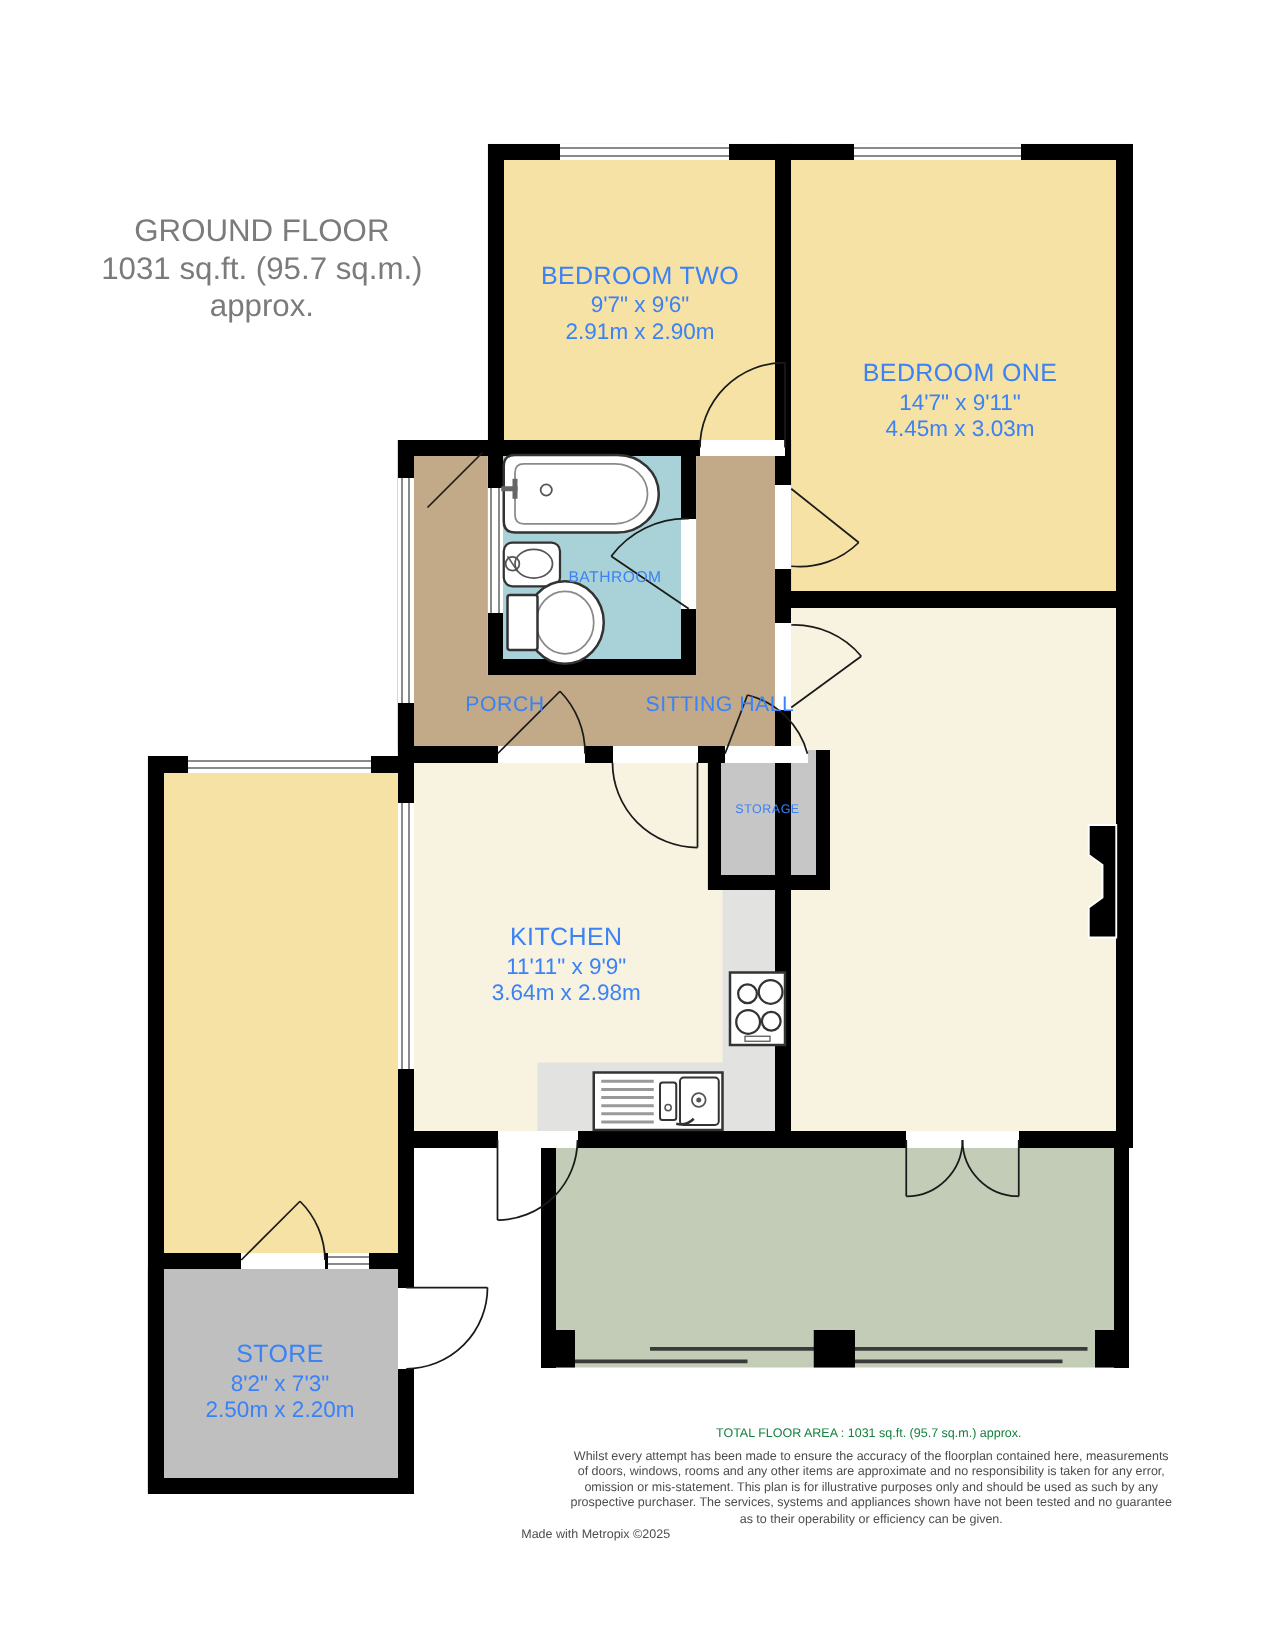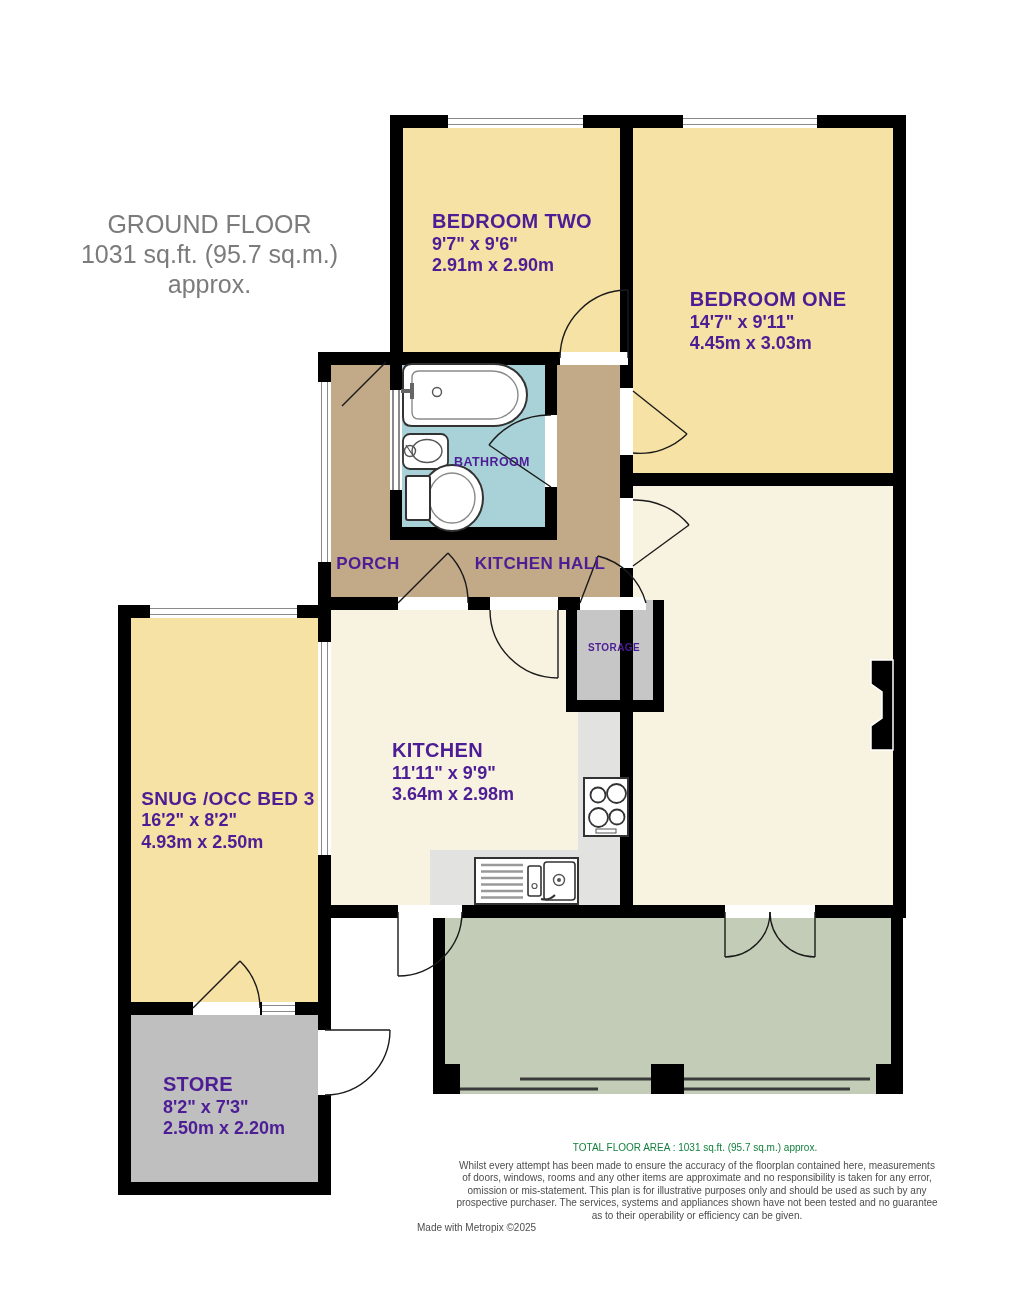--- a/index.html
+++ b/index.html
@@ -1,25 +1,25 @@
 <!DOCTYPE html>
 <html><head>
 <meta charset="utf-8">
 <style>
   html,body{margin:0;padding:0;background:#ffffff;}
   body{width:1024px;height:1311px;font-family:"Liberation Sans",sans-serif;}
   #plan{position:relative;width:1024px;height:1311px;background:#ffffff;overflow:hidden;}
   #plan svg{position:absolute;left:0;top:0;}
-  .lbl{position:absolute;transform:translate(-50%,-50%);text-align:left;color:#4c1d95;font-weight:bold;line-height:1.18;white-space:nowrap;}
+  .lbl{position:absolute;transform:translate(-50%,-50%);text-align:center;color:#3b82f6;font-weight:normal;line-height:1.18;white-space:nowrap;}
   .room-name{font-size:20px;letter-spacing:.3px;}
   .room-dims{font-size:18px;}
-  .small-name{font-size:17px;letter-spacing:.4px;}
+  .small-name{font-size:17px;letter-spacing:.4px;margin-left:36px;}
   .tiny-name{font-size:10px;letter-spacing:.4px;}
   .bath-name{font-size:12.5px;letter-spacing:.4px;}
-  .title-block{position:absolute;left:47px;top:170px;width:325px;text-align:center;color:#7b7b7b;font-size:25px;line-height:1.2;margin-top:39px;}
+  .title-block{position:absolute;left:47px;top:170px;width:325px;text-align:center;color:#7b7b7b;font-size:25px;line-height:1.2;}
   .total-line{position:absolute;left:695px;top:1147px;transform:translate(-50%,-50%);color:#15803d;font-size:10px;white-space:nowrap;}
   .disclaimer{position:absolute;left:697px;top:1160px;transform:translateX(-50%);width:560px;text-align:center;color:#4d4d4d;font-size:10px;line-height:1.24;white-space:pre-line;}
   .credit{position:absolute;left:697px;top:1222px;transform:translateX(-50%);width:560px;text-align:left;color:#4d4d4d;font-size:10px;}
 </style>
 </head>
 <body>
 
 <div id="plan">
 
   <svg width="1024" height="1311" viewBox="0 0 1024 1311">
@@ -226,36 +226,31 @@
   <div class="lbl" style="left:768px;top:305px;margin-top:16px;">
     <div class="room-name">BEDROOM ONE</div>
     <div class="room-dims">14'7" x 9'11"</div>
     <div class="room-dims">4.45m x 3.03m</div>
   </div>
 
   <div class="lbl bath-name" style="left:492px;top:462px;">BATHROOM</div>
 
   <div class="lbl small-name" style="left:368px;top:564px;">PORCH</div>
 
-  <div class="lbl small-name" style="left:540px;top:564px;">KITCHEN HALL</div>
+  <div class="lbl small-name" style="left:540px;top:564px;">SITTING HALL</div>
 
   <div class="lbl tiny-name" style="left:614px;top:648px;">STORAGE</div>
 
 
   <div class="lbl" style="left:453px;top:772px;">
     <div class="room-name">KITCHEN</div>
     <div class="room-dims">11'11" x 9'9"</div>
     <div class="room-dims">3.64m x 2.98m</div>
   </div>
 
-  <div class="lbl" style="left:228px;top:820px;">
-    <div class="room-name" style="font-size:19px;">SNUG /OCC BED 3</div>
-    <div class="room-dims">16'2" x 8'2"</div>
-    <div class="room-dims">4.93m x 2.50m</div>
-  </div>
 
 
   <div class="lbl" style="left:224px;top:1106px;">
     <div class="room-name">STORE</div>
     <div class="room-dims">8'2" x 7'3"</div>
     <div class="room-dims">2.50m x 2.20m</div>
   </div>
 
   <div class="total-line">TOTAL FLOOR AREA : 1031 sq.ft. (95.7 sq.m.) approx.</div>
   <div class="disclaimer">Whilst every attempt has been made to ensure the accuracy of the floorplan contained here, measurements

